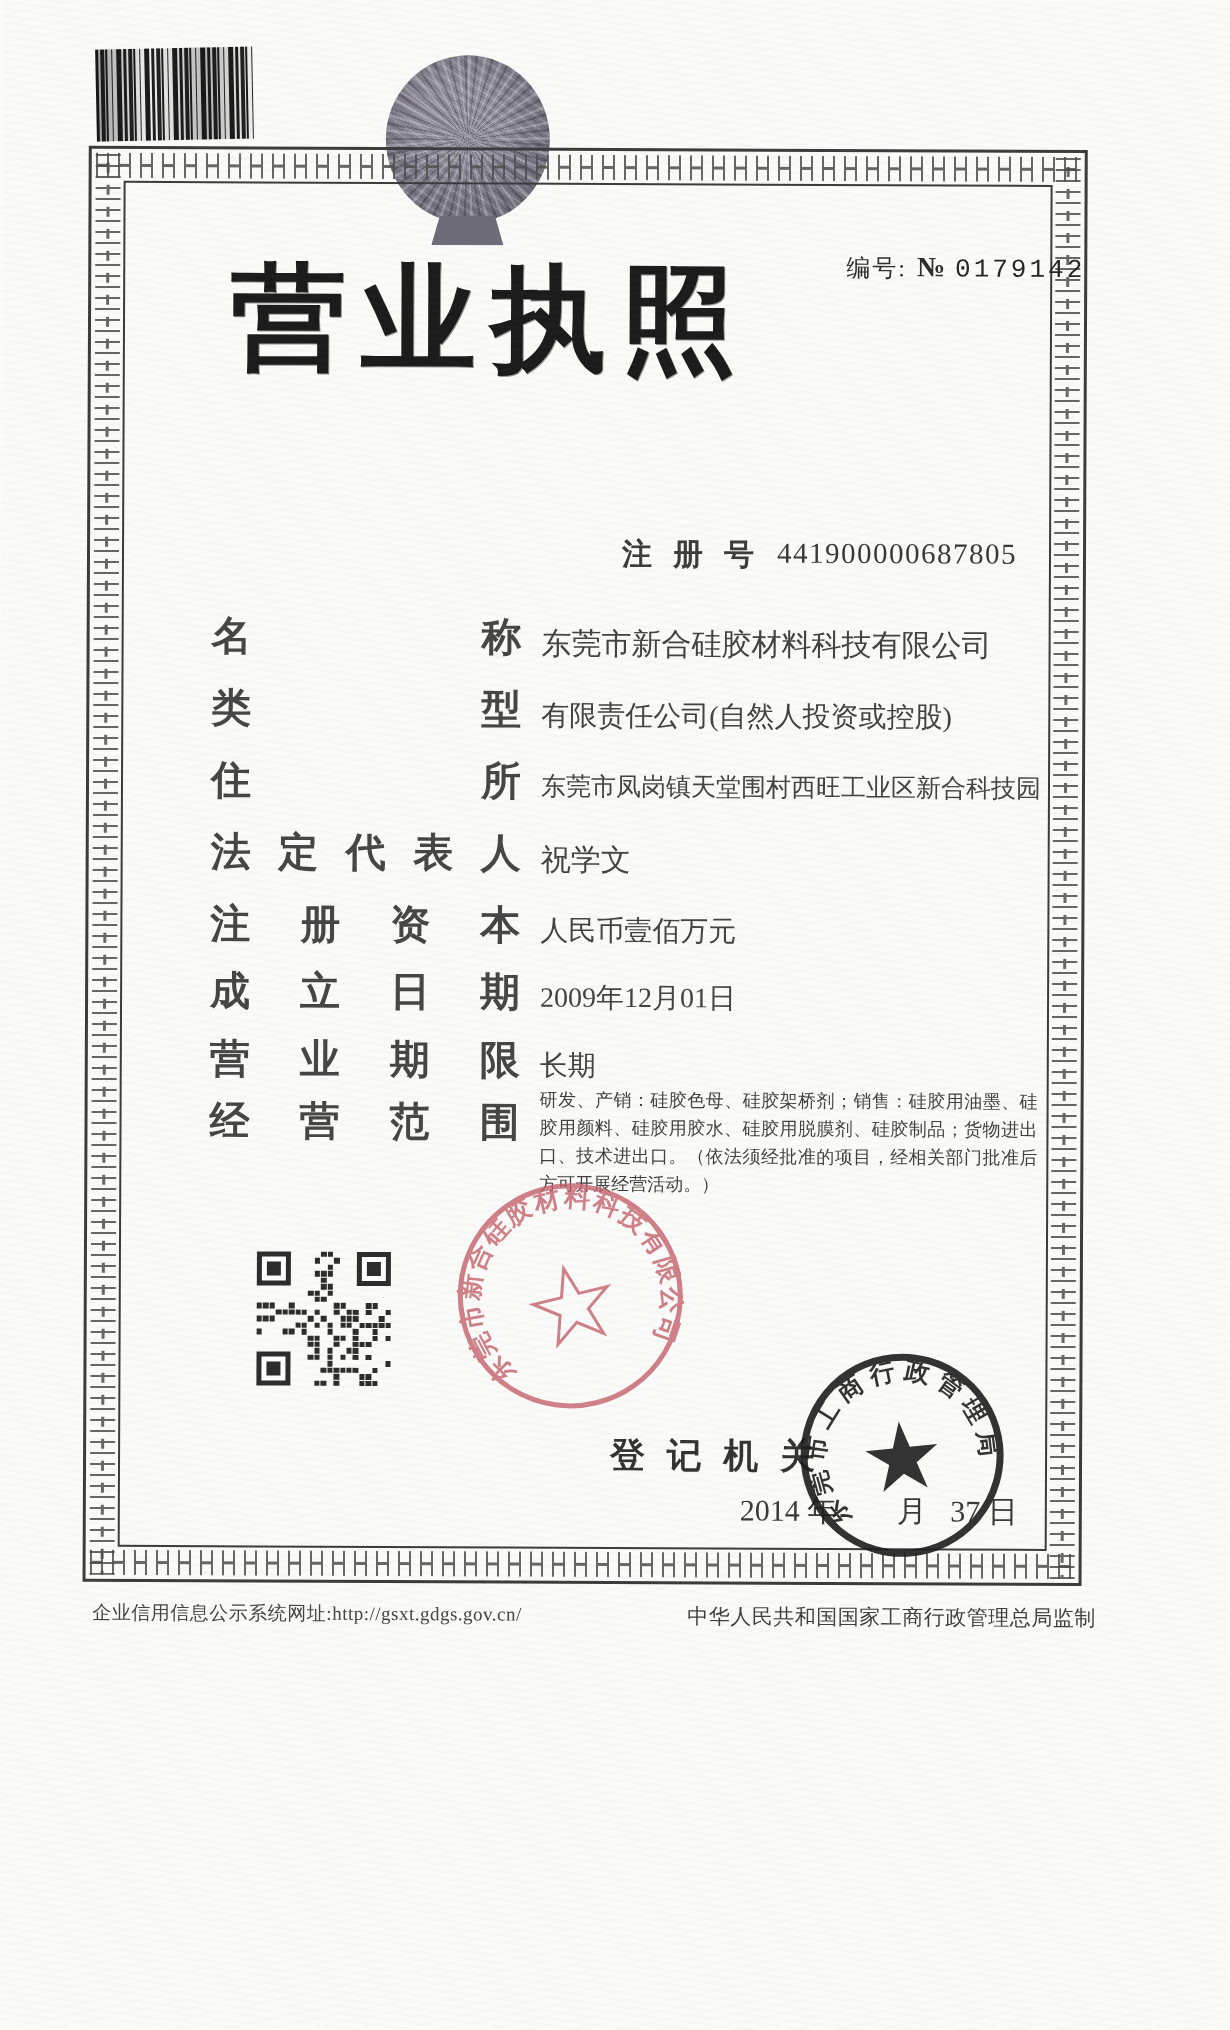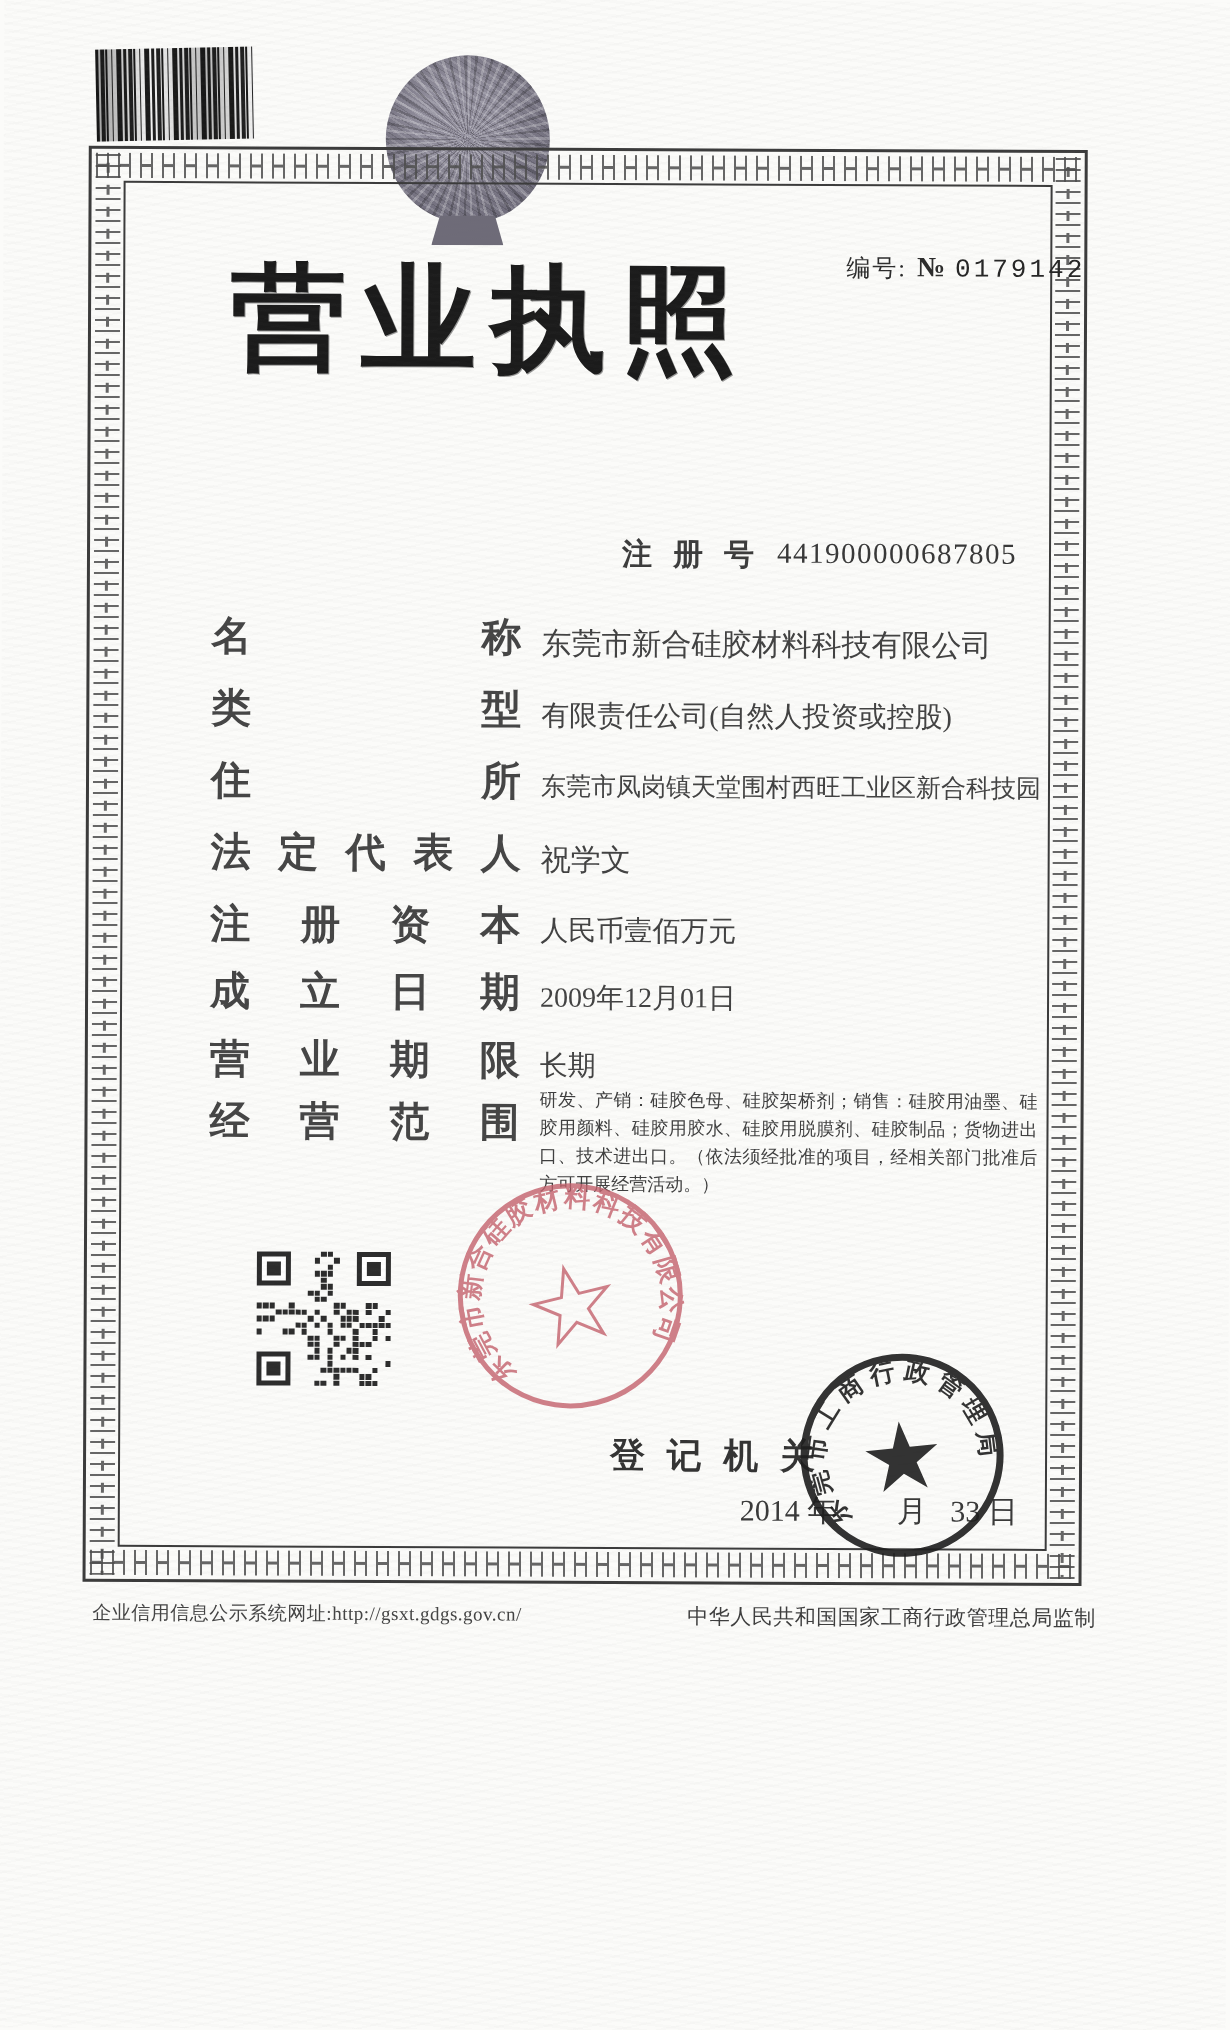--- a/index.html
+++ b/index.html
@@ -304,21 +304,21 @@
   <div class="reg-authority">
       <span>登</span>
       <span>记</span>
       <span>机</span>
       <span>关</span>
     </div>
 
   <div class="dateline">
     <span>2014 年</span>
     <span class="m">月</span>
-    <span class="d">33 日</span>
+    <span class="d">37 日</span>
   </div>
 
   <svg class="seal-black" width="212" height="212" viewBox="0 0 212 212">
     <defs>
         <path id="authArc" d="M 50.8,163.2 A 78,78 0 1 1 161.2,163.2" fill="none"></path>
       </defs>
     <circle cx="106" cy="106" r="98" fill="none" stroke="#1e1e1e" stroke-width="7"></circle>
     <polygon points="106,72 114.5,98.3 142.1,98.3 119.8,114.5 128.3,140.7 106,124.5 83.7,140.7 92.2,114.5 69.9,98.3 97.5,98.3" fill="#1e1e1e"></polygon>
     <text font-size="25" fill="#1e1e1e" letter-spacing="7" font-weight="700">
       <textPath href="#authArc">东莞市工商行政管理局</textPath>

